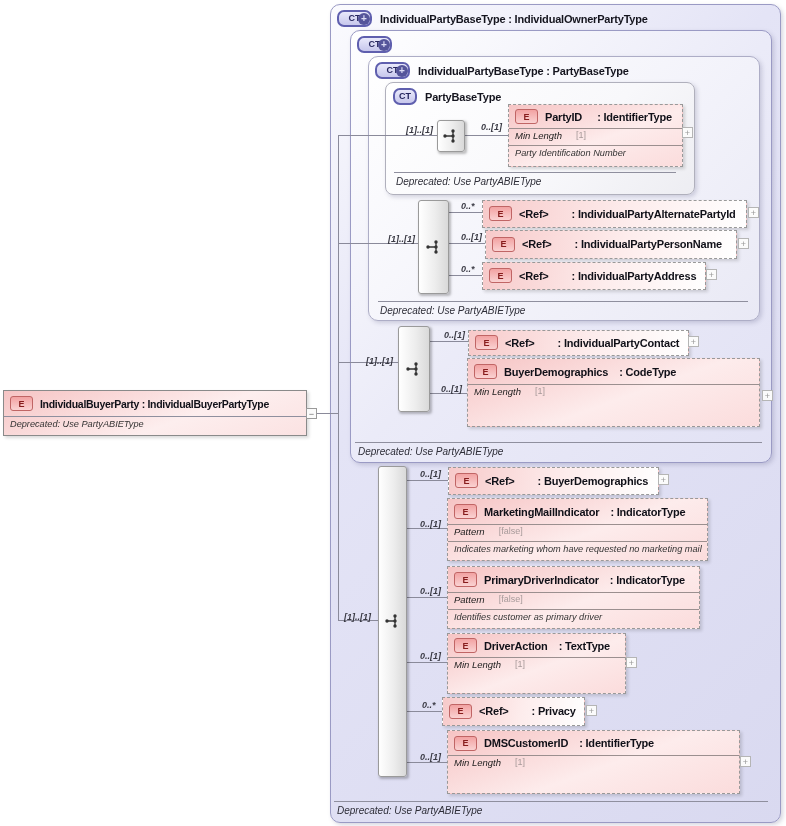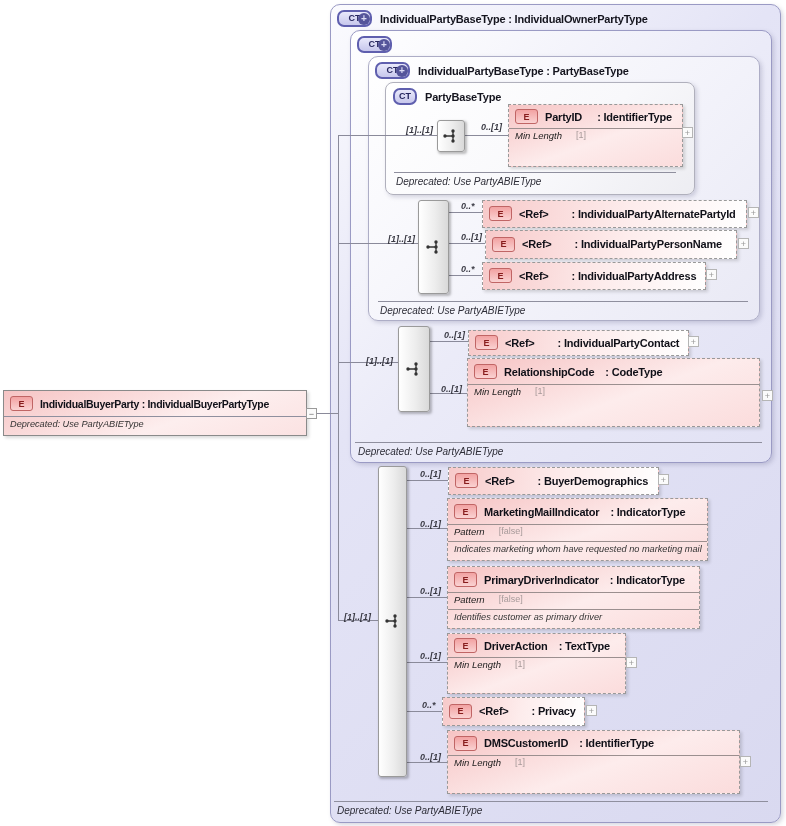--- a/index.html
+++ b/index.html
@@ -180,20 +180,21 @@
   <div class="el-box" style="left:508px;top:104px;width:173px;height:61px;">
     <div class="el-header" style="height:23px;">
       <span class="e-icon">E</span>
       <span class="el-name">PartyID</span>
       <span class="el-type gap-med">: IdentifierType</span>
     </div>
     <div class="el-facet" style="height:15px;">
       <span class="facet-label">Min Length</span>
       <span class="facet-value">[1]</span>
     </div>
+    <div class="el-desc nowrap">Party Identification Number</div>
   </div>
   <div class="pm-box lite" style="left:682px;top:127px;">+</div>
 
   <div class="card" style="left:461px;top:201px;">0..*</div>
   <div class="el-box fade-r" style="left:482px;top:200px;width:263px;height:26px;">
     <div class="el-header" style="height:25px;">
       <span class="e-icon">E</span>
       <span class="el-name">&lt;Ref&gt;</span>
       <span class="el-type gap-wide">: IndividualPartyAlternatePartyId</span>
     </div>
@@ -227,21 +228,21 @@
       <span class="el-name">&lt;Ref&gt;</span>
       <span class="el-type gap-wide">: IndividualPartyContact</span>
     </div>
   </div>
   <div class="pm-box lite" style="left:688px;top:336px;">+</div>
 
   <div class="card" style="left:441px;top:384px;">0..[1]</div>
   <div class="el-box" style="left:467px;top:358px;width:291px;height:67px;">
     <div class="el-header" style="height:25px;">
       <span class="e-icon">E</span>
-      <span class="el-name">RelationshipCode</span>
+      <span class="el-name">BuyerDemographics</span>
       <span class="el-type" style="margin-left:4px;">: CodeType</span>
     </div>
     <div class="el-facet" style="height:15px;">
       <span class="facet-label">Min Length</span>
       <span class="facet-value">[1]</span>
     </div>
   </div>
   <div class="pm-box lite" style="left:762px;top:390px;">+</div>
 
   <div class="card" style="left:420px;top:469px;">0..[1]</div>

